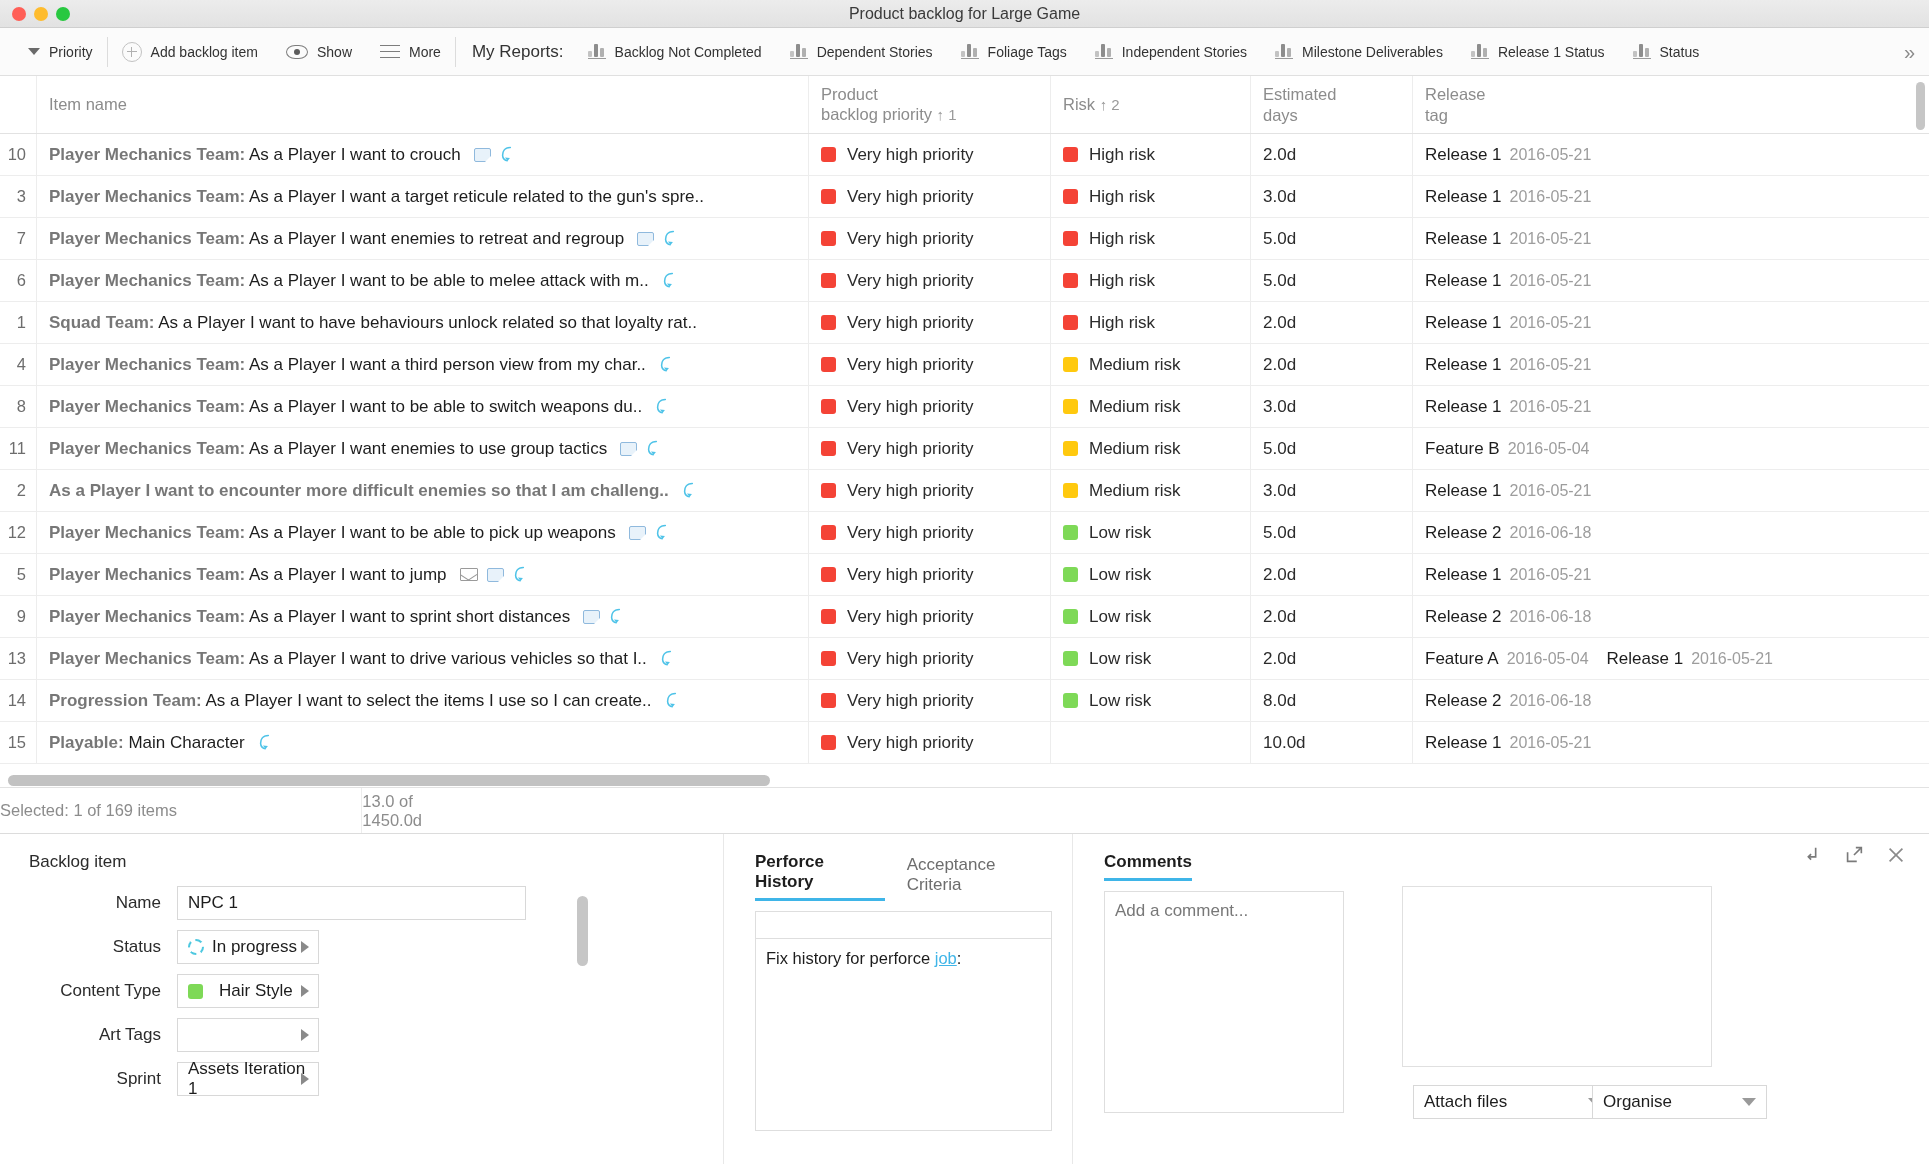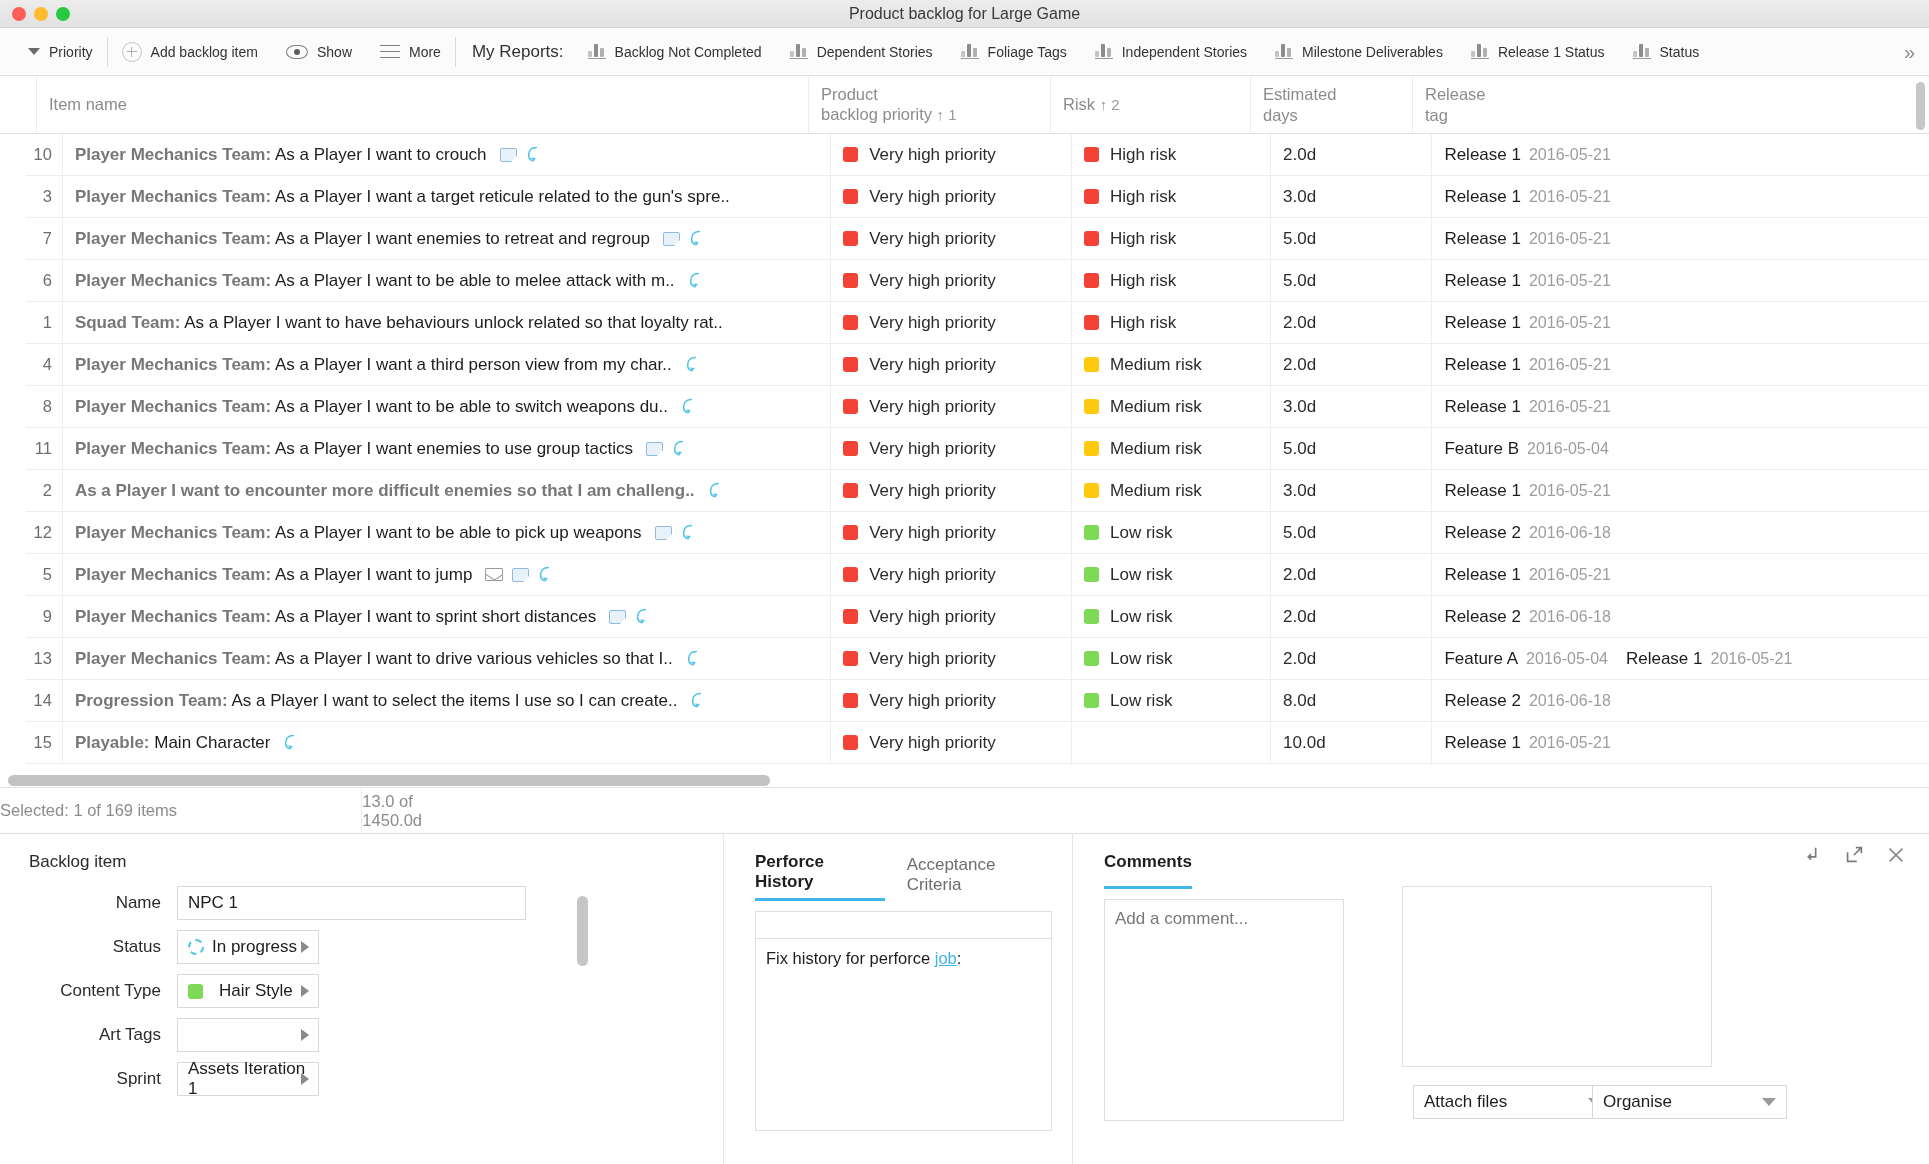--- a/index.html
+++ b/index.html
@@ -113,21 +113,21 @@
   .th .th-inner { display: block; }
   .sort-ind { color: #9a9a9a; font-size: 15px; white-space: nowrap; }
 
   .col-num   { width: 36px; }
   .col-name  { width: 772px; }
   .col-prio  { width: 242px; }
   .col-risk  { width: 200px; }
   .col-days  { width: 162px; }
   .col-rel   { width: 500px; }
 
-  #tbody { position: relative; padding-left: 26px; }
+  #tbody { position: relative; }
   .row {
     display: flex; height: 42px; align-items: stretch;
     border-bottom: 1px solid #ededed;
   }
   .cell {
     display: flex; align-items: center;
     border-left: 1px solid #ededed;
     font-size: 17px; color: #2b2b2b;
     padding-left: 12px;
     overflow: hidden; white-space: nowrap;
@@ -246,21 +246,21 @@
   .hist-body {
     border: 1px solid #dedede; border-top: none; height: 192px;
     padding: 10px; font-size: 16.5px; color: #1d1d1d; background: #fff;
   }
   .link { color: #3fb5e8; text-decoration: underline; }
 
   
   #comments-panel { width: 280px; padding: 18px 0 0 31px; }
   #comments-head {
     font-size: 17px; color: #1d1d1d; font-weight: bold;
-    display: inline-block; padding-bottom: 14px;
+    display: inline-block; padding-bottom: 6px;
     border-bottom: 3px solid #3fb5e8; margin-bottom: 10px;
   }
   #comments-box {
     width: 240px; height: 222px; border: 1px solid #dedede;
     padding: 9px 10px; font-size: 17px; color: #787878; background: #fff;
   }
 
   
   #right-panel { flex: 1; position: relative; padding-top: 12px; }
   #right-icons {
@@ -278,21 +278,21 @@
     display: flex; align-items: center; padding: 0 10px;
     font-size: 17px; color: #1d1d1d;
   }
   .dd-arrow {
     position: absolute; right: 10px;
     width: 0; height: 0;
     border-left: 7px solid transparent; border-right: 7px solid transparent;
     border-top: 8px solid #9a9a9a;
   }
   #dd-attach { left: 49px; width: 200px; margin-left: 11px; }
-  #dd-org { left: 239px; width: 195px; }
+  #dd-org { left: 239px; width: 175px; }
 </style>
 </head>
 <body>
 
 <div id="titlebar">
   <div id="traffic">
     <span class="light red"></span>
     <span class="light yellow"></span>
     <span class="light green"></span>
   </div>

